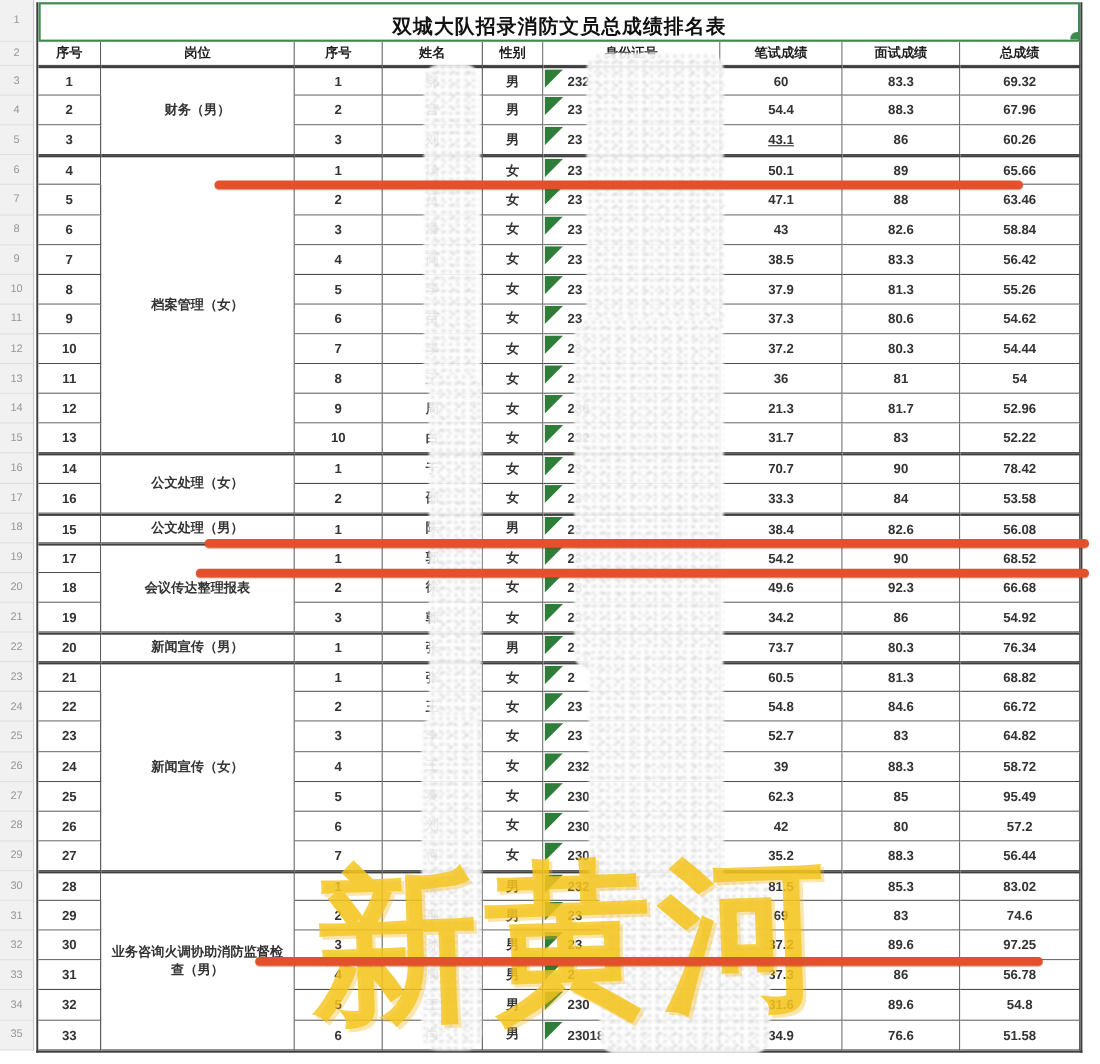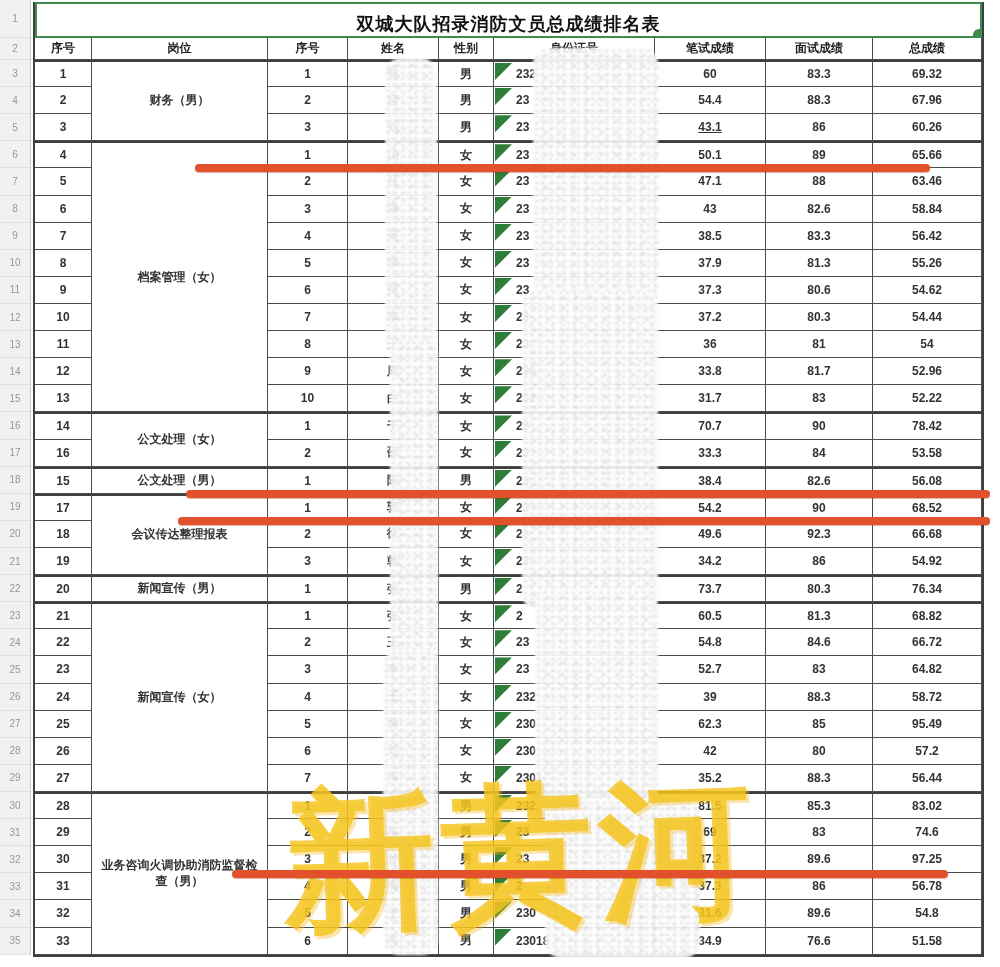--- a/index.html
+++ b/index.html
@@ -234,21 +234,21 @@
       <div class="c" style="grid-area: 13 / 8;">81</div>
       <div class="c" style="grid-area: 13 / 9;">54</div>
       <div class="c" style="grid-area: 14 / 1;">12</div>
       <div class="c" style="grid-area: 14 / 3;">9</div>
       <div class="c" style="grid-area: 14 / 4;">周</div>
       <div class="c" style="grid-area: 14 / 5;">女</div>
       <div class="c idc" style="grid-area: 14 / 6;">
         <span class="tri"></span>
         <span>230</span>
       </div>
-      <div class="c" style="grid-area: 14 / 7;">33.8</div>
+      <div class="c" style="grid-area: 14 / 7;">21.3</div>
       <div class="c" style="grid-area: 14 / 8;">81.7</div>
       <div class="c" style="grid-area: 14 / 9;">52.96</div>
       <div class="c" style="grid-area: 15 / 1;">13</div>
       <div class="c" style="grid-area: 15 / 3;">10</div>
       <div class="c" style="grid-area: 15 / 4;">白</div>
       <div class="c" style="grid-area: 15 / 5;">女</div>
       <div class="c idc" style="grid-area: 15 / 6;">
         <span class="tri"></span>
         <span>232</span>
       </div>

